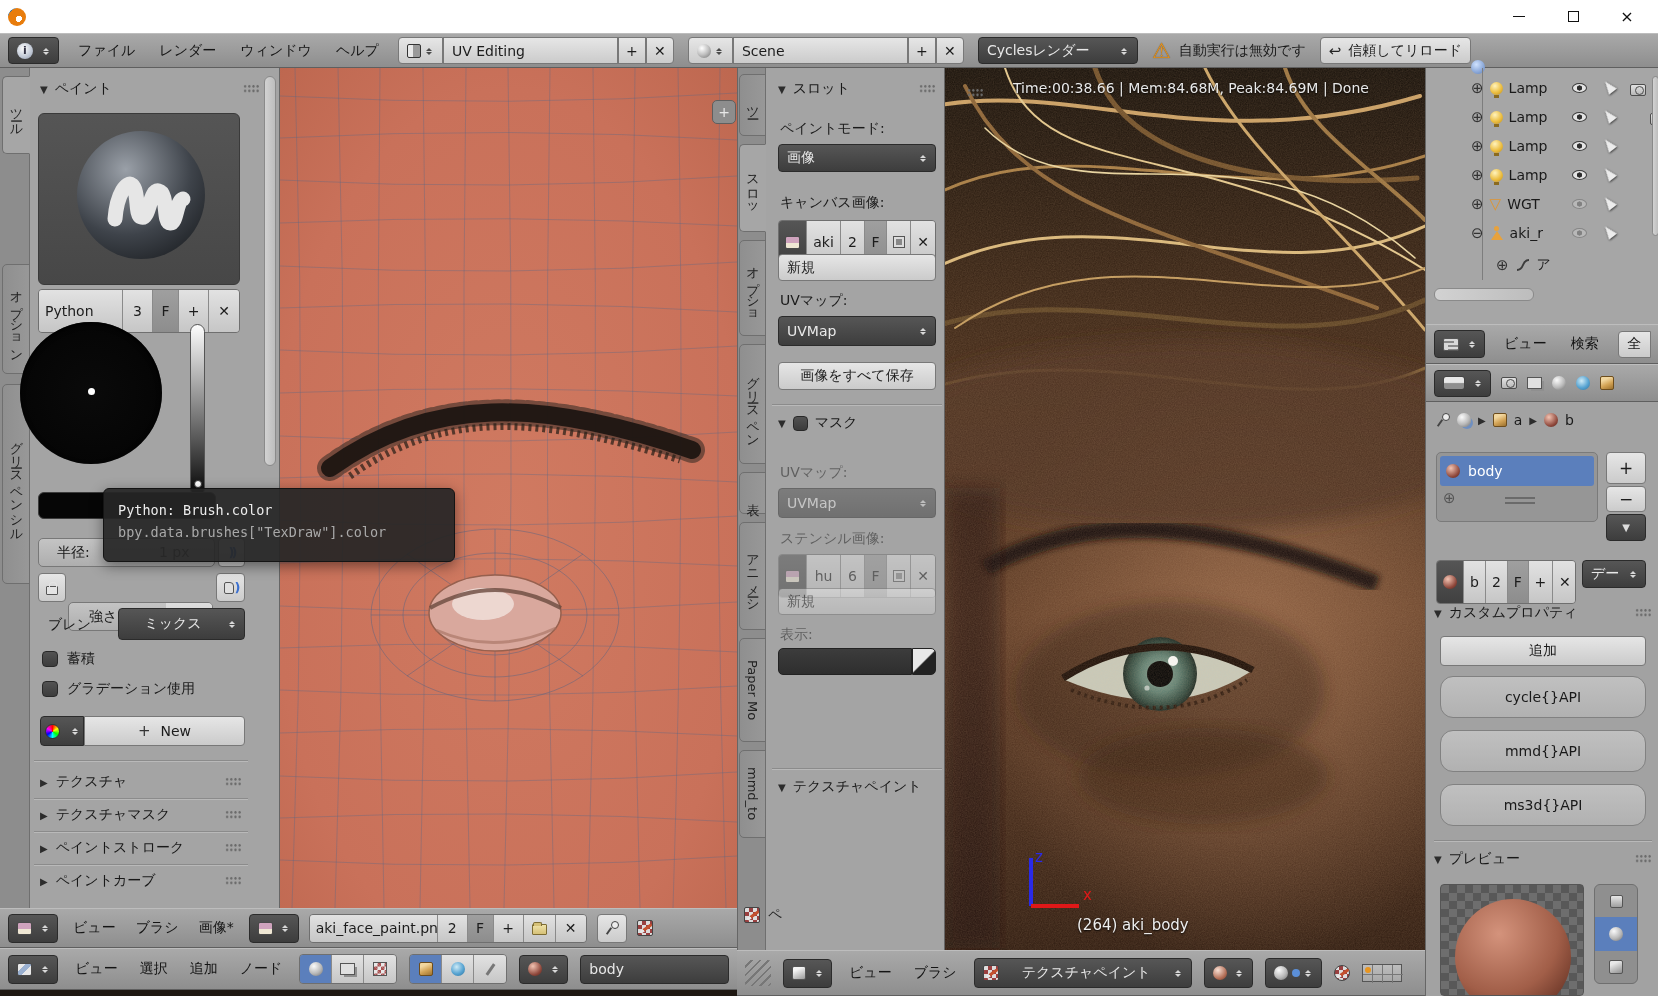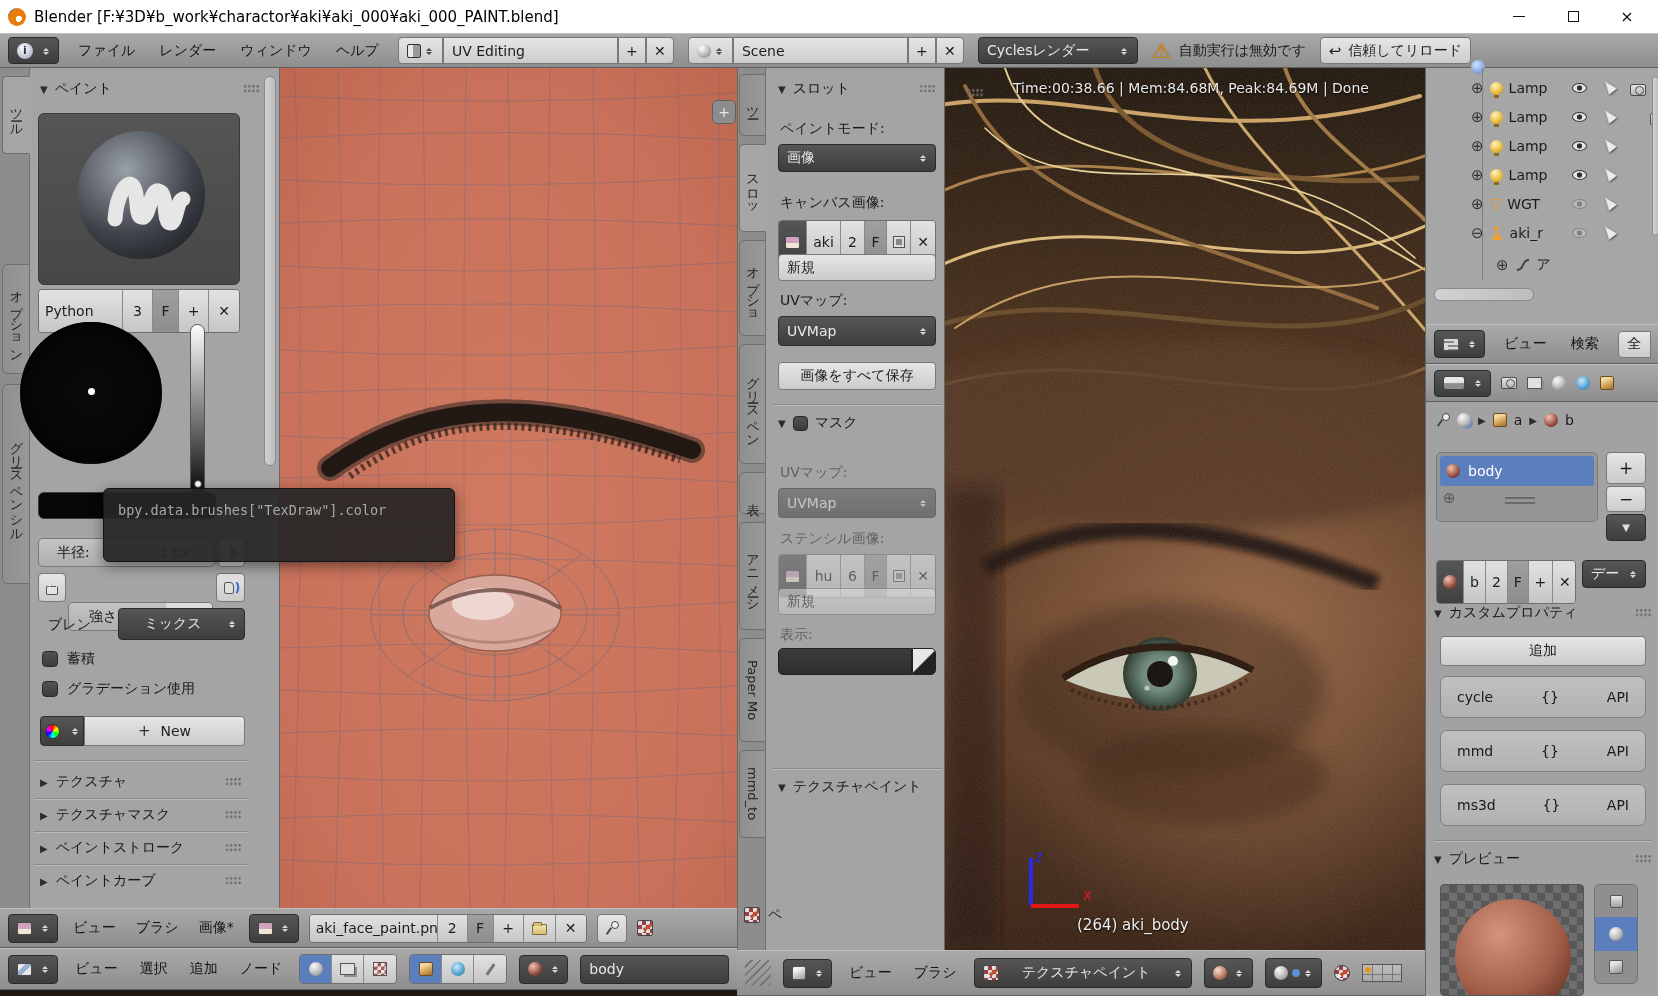--- a/index.html
+++ b/index.html
@@ -77,31 +77,30 @@
 .i-tree{width:16px;height:13px;background:linear-gradient(#888,#888) 0 2px/10px 2px no-repeat,linear-gradient(#888,#888) 4px 6px/10px 2px no-repeat,linear-gradient(#888,#888) 4px 10px/10px 2px no-repeat,#d8d8d8;border:1px solid #555;border-radius:2px}
 
 .vt{writing-mode:vertical-rl;display:flex;align-items:center;justify-content:center;font-size:13px;color:#222;background:linear-gradient(90deg,#8f8f8f,#989898);border:1px solid #6f6f6f;border-radius:5px 0 0 5px;cursor:default}
 .vt.act{background:#a6a6a6;border-right-color:#a6a6a6}
 
 .shelfbg{background:#a4a4a4;border-right:1px solid #666}
 .slider{background:linear-gradient(#c4c4c4,#aeaeae);border:1px solid #787878;border-radius:5px;position:relative;overflow:hidden;display:flex;align-items:center;justify-content:center;color:#161616}
 .slider .fillR{position:absolute;right:0;top:0;bottom:0;background:linear-gradient(#dedede,#cacaca)}
 .collph{display:flex;align-items:center;gap:8px;padding:0 6px;color:#181818}
 .sep{height:1px;background:#8b8b8b;box-shadow:0 1px 0 #b9b9b9}
-.proprow{border:1px solid #818181;border-radius:7px;background:linear-gradient(#c0c0c0,#b1b1b1);display:flex;align-items:center;justify-content:space-between;padding:0 16px;color:#191919}
+.proprow{border:1px solid #818181;border-radius:13px;background:linear-gradient(#c0c0c0,#b1b1b1);display:flex;align-items:center;justify-content:center;padding:0 16px;color:#191919}
 .checkbg{background-image:linear-gradient(45deg,#585858 25%,transparent 25%,transparent 75%,#585858 75%),linear-gradient(45deg,#585858 25%,#6e6e6e 25%,#6e6e6e 75%,#585858 75%);background-size:16px 16px;background-position:0 0,8px 8px}
 .tooltip{background:rgba(38,38,38,.93);border:1px solid #141414;border-radius:6px;box-shadow:0 4px 14px rgba(0,0,0,.45);font-family:"DejaVu Sans Mono","Liberation Mono",monospace;font-size:13.5px;padding:10px 14px;line-height:1.65}
 .wbtn{width:46px;height:30px;display:flex;align-items:center;justify-content:center;color:#111}
 </style>
 </head>
 <body>
 
 <div class="a row" style="left:0;top:0;width:1658px;height:33px;background:#fff;padding:0 8px;gap:8px">
   <span class="i" style="width:18px;height:18px;border-radius:50%;background:radial-gradient(circle at 60% 60%,#fff 0 3px,#e87d0d 3px 70%,#235a85 72%)"></span>
-  <span style="font-size:15px;color:#000">Blender [F:¥3D¥b_work¥charactor¥aki¥aki_000¥aki_000_PAINT.blend]</span>
   <span style="flex:1"></span>
   <span class="wbtn">
       <span style="width:12px;border-bottom:1.5px solid #111"></span>
     </span>
   <span class="wbtn">
       <span style="width:11px;height:11px;border:1.5px solid #111"></span>
     </span>
   <span class="wbtn" style="font-size:16px">×</span>
 </div>
 
@@ -320,20 +319,21 @@
     <path d="M70 408 C 160 345 250 345 400 392" stroke="#241c16" stroke-width="7" fill="none" stroke-dasharray="3 4" opacity=".7"></path>
     <ellipse cx="215" cy="545" rx="66" ry="38" fill="#d9a89d" stroke="#96604e" stroke-width="1.5"></ellipse>
     <ellipse cx="203" cy="536" rx="31" ry="16" fill="#eedcd6" opacity=".9"></ellipse>
     <path d="M150 540 Q 215 504 281 540" stroke="#6a4a3e" stroke-width="4" fill="none" opacity=".8"></path>
     <path d="M156 562 Q 215 588 276 560" stroke="#a4705f" stroke-width="3" fill="none" opacity=".6"></path>
   </svg>
   <div class="a" style="left:432px;top:32px;width:24px;height:24px;background:#8d8d8d;border:1px solid #5f5f5f;border-radius:5px;color:#e8e8e8;text-align:center;line-height:22px">+</div>
 </div>
 
 <div class="a tooltip" style="left:103px;top:488px;width:352px;height:74px;z-index:60">
+  <div style="color:#ececec">Python: Brush.color</div>
   <div style="color:#a9a9a9">bpy.data.brushes["TexDraw"].color</div>
 </div>
 
 <div class="a ebar" style="left:0;top:908px;width:737px;height:40px;gap:10px">
   <span class="bd dd" style="height:29px">
       <span class="i i-img"></span>
       <span class="ud"></span>
     </span>
   <span class="menu">ビュー</span>
   <span class="menu">ブラシ</span>

